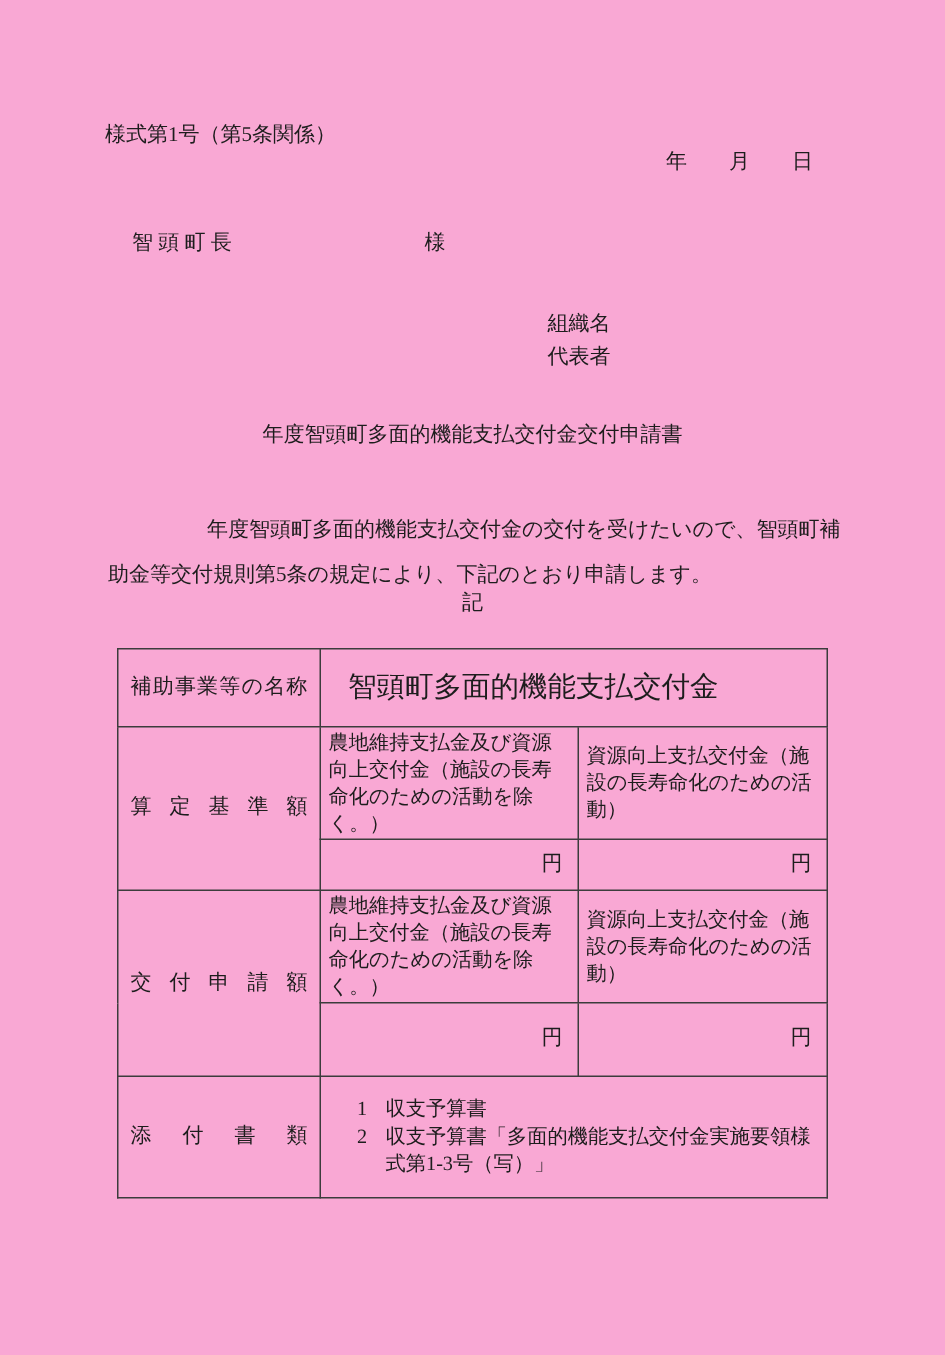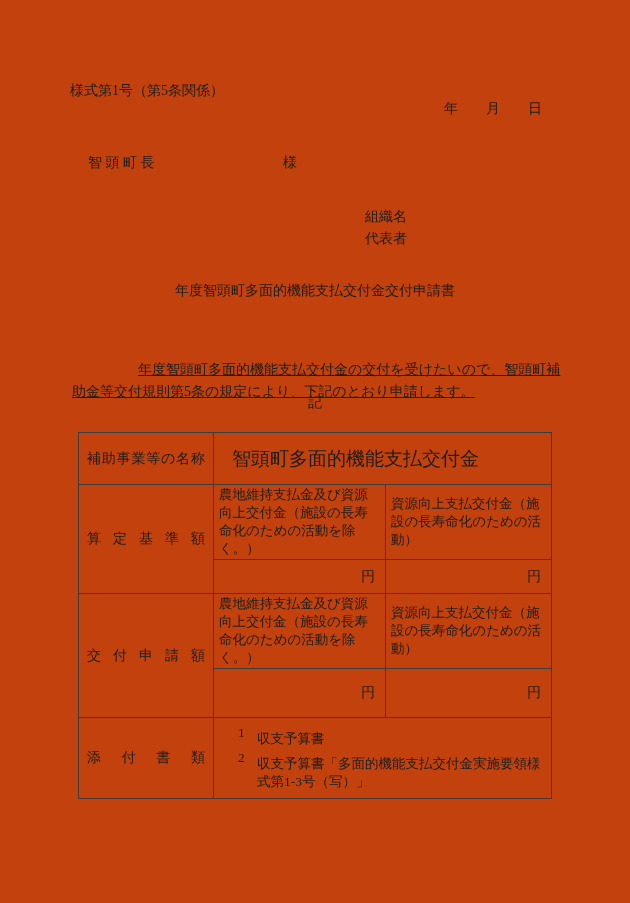--- a/index.html
+++ b/index.html
@@ -1,35 +1,35 @@
 <!DOCTYPE html>
 <html lang="ja"><head>
 <meta charset="utf-8">
 <style>
   * { margin:0; padding:0; box-sizing:border-box; }
   html,body { background:#ffffff; }
   .page {
     position:relative;
     width:630px; height:903px;
-    background:#c2410c;
+    background:#f9a8d4;
     font-family:"Liberation Serif","DejaVu Serif",serif;
     font-size:14px; line-height:22px;
     color:#1d1d1d;
     overflow:hidden;
   }
   .abs { position:absolute; }
 
   
   .form-no   { left:70px; top:80px; }
   .date-line { left:0; top:98px; width:542px; text-align:right; }
   .addressee { left:88px; top:152px; width:320px; height:22px; }
   .addressee .honorific { position:absolute; left:195px; top:0; }
   .org-block { left:365px; top:206px;font-family:Liberation Serif, serif; }
   .doc-title { left:0; top:280px; width:630px; text-align:center; }
-  .body-para { left:72px; top:359px; width:492px; text-indent:66px; line-height:22px;text-decoration:underline; }
+  .body-para { left:72px; top:339px; width:492px; text-indent:66px; line-height:30px; }
   .ki-mark   { left:0; top:392px; width:630px; text-align:center; }
 
   
   .app-table {
     position:absolute; left:78px; top:432px;
     width:473px;
     border-collapse:collapse; table-layout:fixed;
     font-size:13.5px; line-height:18px;
     color:#1d1d1d;
   }
@@ -39,21 +39,21 @@
     vertical-align:middle;
     overflow:hidden;
   }
   .jlabel { display:flex; justify-content:space-between; padding:0 8px; font-size:14px; }
   .cell-name-value { padding-left:18px; font-size:19px; }
   .cell-heading { vertical-align:top; padding:1px 4px 1px 5px; }
   .cell-yen { text-align:right; padding-right:10px; font-size:14px; }
   .cell-attachments { padding-left:24px; padding-right:6px; line-height:18.5px; }
   .att-item { display:flex; }
   .att-num { flex:none; width:19px; }
-  .att-text { flex:1;margin-top:6px; }
+  .att-text { flex:1; }
 </style>
 </head>
 <body>
 
 <div class="page">
 
   <div class="abs form-no">様式第1号（第5条関係）</div>
 
   <div class="abs addressee">
     <span>智 頭 町 長</span>

